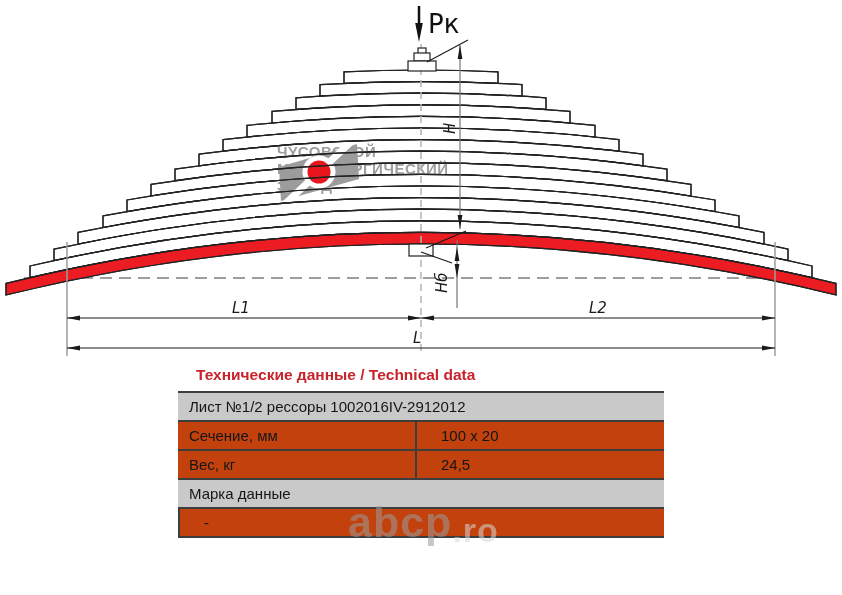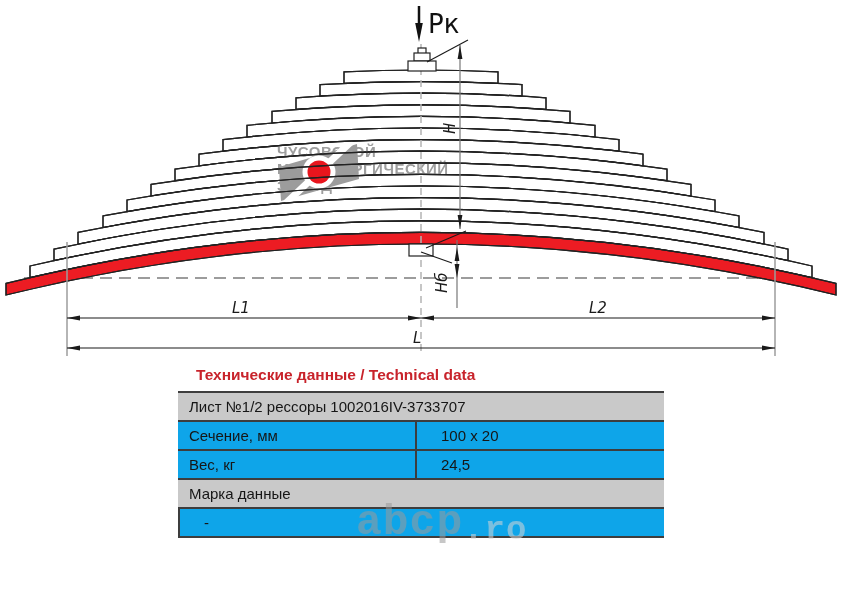--- a/index.html
+++ b/index.html
@@ -20,38 +20,38 @@
     letter-spacing:.5px;color:#9e9e9e;padding-top:2px;
   }
   .panel{position:absolute;left:178px;top:366px;width:486px;z-index:2;}
   .tbl-title{
     color:#c8232b;font-weight:700;font-size:15.5px;margin:0 0 7px 18px;
   }
   .ttable{border-top:2px solid #3d3d3d;}
   .trow{
     display:flex;align-items:stretch;height:27px;
     border-bottom:2px solid #3d3d3d;
-    font-size:15px;color:#161616;background:#0ea5e9;
+    font-size:15px;color:#161616;background:#c2410c;
   }
   .trow.shade{background:#c9c9c9;}
   .trow .c1{
     width:237px;box-sizing:border-box;padding-left:11px;
     display:flex;align-items:center;
   }
   .trow .c2{
     flex:1;box-sizing:border-box;padding-left:24px;
     border-left:2px solid #3d3d3d;
     display:flex;align-items:center;
   }
   .trow.merged .c1{width:100%;}
   .watermark{
-    position:absolute;left:356px;top:498px;z-index:4;
+    position:absolute;left:348px;top:498px;z-index:4;
     font-weight:700;font-size:43px;letter-spacing:1px;
     color:#9b9b9b;opacity:.55;pointer-events:none;
-    font-family:Liberation Mono, monospace;
+    font-family:Liberation Sans, sans-serif;
   }
   .watermark .suffix{
     font-size:34px;color:#d6d6d6;display:inline-block;transform:translateY(5px);
   }
   .dimlabel{
     font-family:"DejaVu Sans",sans-serif;font-style:italic;
     font-size:15px;fill:#1a1a1a;
   }
   .force-label{
     font-family:"DejaVu Sans",sans-serif;font-size:26px;fill:#111;
@@ -166,21 +166,21 @@
     <polygon points="457,247 454.6,261 459.4,261" fill="#1a1a1a"></polygon>
     <polygon points="457,278 454.6,264 459.4,264" fill="#1a1a1a"></polygon>
     <text class="dimlabel" transform="translate(447,293) rotate(-90)" font-size="13">Нб</text>
   </g>
 </svg>
 
 <div class="panel">
   <div class="tbl-title">Технические данные / Technical data</div>
   <div class="ttable">
     <div class="trow merged shade">
-      <span class="c1">Лист №1/2 рессоры 1002016IV-3733707</span>
+      <span class="c1">Лист №1/2 рессоры 1002016IV-2912012</span>
     </div>
     <div class="trow">
       <span class="c1">Сечение, мм</span>
       <span class="c2">100 x 20</span>
     </div>
     <div class="trow">
       <span class="c1">Вес, кг</span>
       <span class="c2">24,5</span>
     </div>
     <div class="trow shade">

